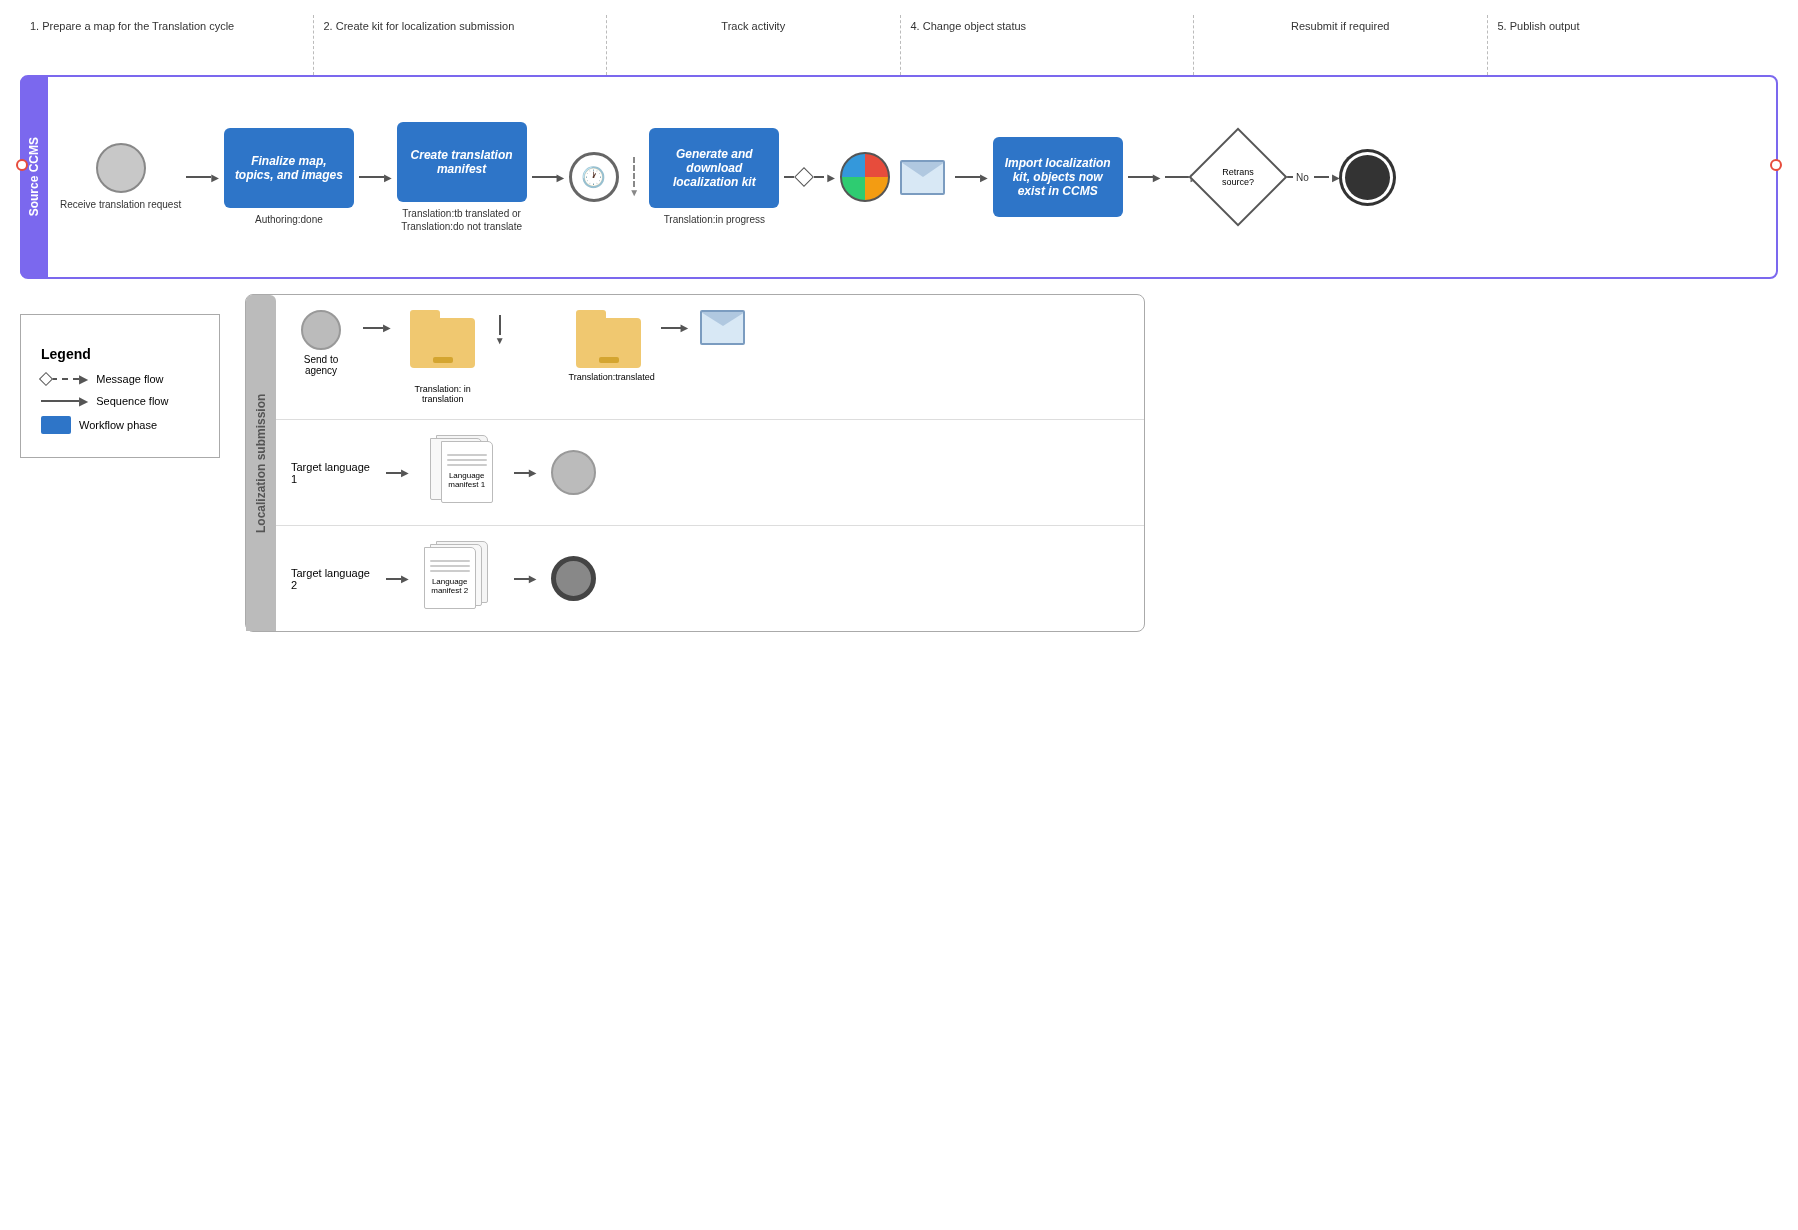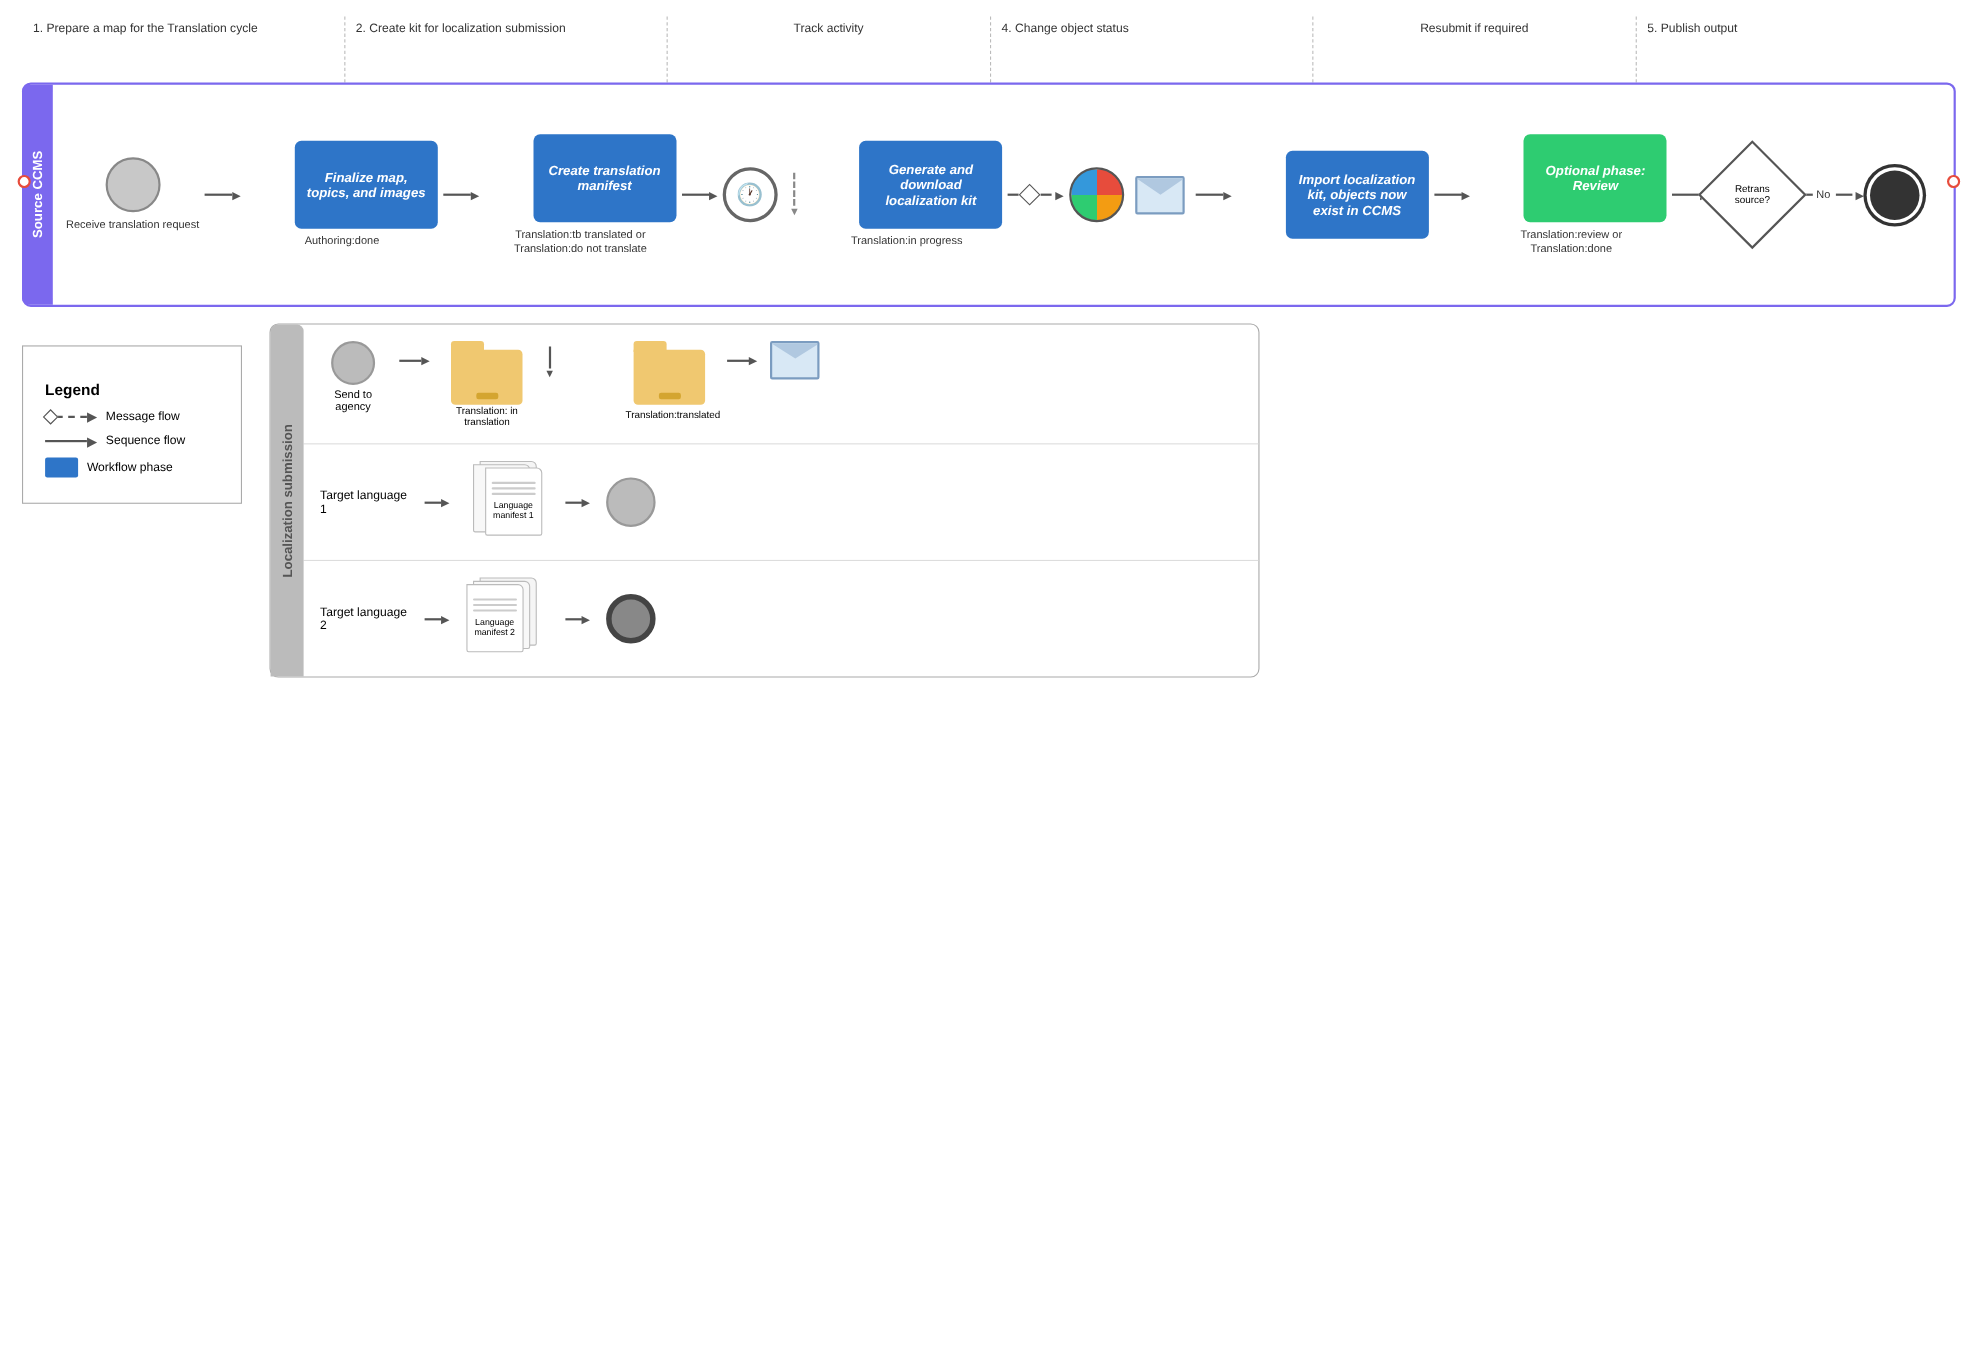--- a/index.html
+++ b/index.html
@@ -86,21 +86,20 @@
       display: flex;
       align-items: center;
       justify-content: center;
       color: white;
       font-style: italic;
       font-weight: bold;
       text-align: center;
       padding: 8px;
       font-size: 12px;
       flex-shrink: 0;
-      margin-left: 44px;
     }
 
     .node-rect.green {
       background: #2ecc71;
     }
 
     .node-wrapper {
       display: flex;
       flex-direction: column;
       align-items: center;
@@ -355,28 +354,20 @@
         <div class="node-rect">
           <span>Import localization kit, objects now exist in CCMS</span>
         </div>
       </div>
 
       <div class="small-arrow">
         <div class="small-arrow-line"></div>
         <div class="small-arrow-head"></div>
       </div>
 
-      <div class="node-wrapper">
-        <div class="node-rect green">
-          <span>Optional phase: Review</span>
-        </div>
-        <div class="node-label" style="font-style:normal;">Translation:review
-or
-Translation:done</div>
-      </div>
 
       <div class="small-arrow">
         <div class="small-arrow-line"></div>
         <div class="small-arrow-head"></div>
       </div>
 
       <div class="node-wrapper">
         <div style="width:70px;height:70px;border:2px solid #555;transform:rotate(45deg);background:white;display:flex;align-items:center;justify-content:center;flex-shrink:0;">
           <span style="transform:rotate(-45deg);font-size:9px;text-align:center;">Retrans source?</span>
         </div>
@@ -448,21 +439,21 @@
               <span style="font-size:10px;color:#555;">▶</span>
             </div>
 
             <div style="display:flex;flex-direction:column;align-items:center;">
               <div style="position:relative;width:65px;height:58px;">
                 <div style="position:absolute;top:0;left:0;width:30px;height:10px;background:#f0c870;border-radius:3px 3px 0 0;"></div>
                 <div style="position:absolute;top:8px;left:0;right:0;bottom:0;background:#f0c870;border-radius:0 4px 4px 4px;display:flex;align-items:flex-end;justify-content:center;padding-bottom:5px;">
                   <div style="width:20px;height:6px;background:#d4a530;border-radius:2px;"></div>
                 </div>
               </div>
-              <div style="font-size:9px;text-align:center;margin-top:0;max-width:80px;">Translation:
+              <div style="font-size:9px;text-align:center;margin-top:16px;max-width:80px;">Translation:
 in translation</div>
             </div>
 
             <div style="display:flex;flex-direction:column;align-items:center;margin-top:5px;">
               <div style="width:2px;height:20px;background:#555;"></div>
               <span style="font-size:10px;color:#555;">▼</span>
             </div>
 
             <div style="width:40px;"></div>
 

